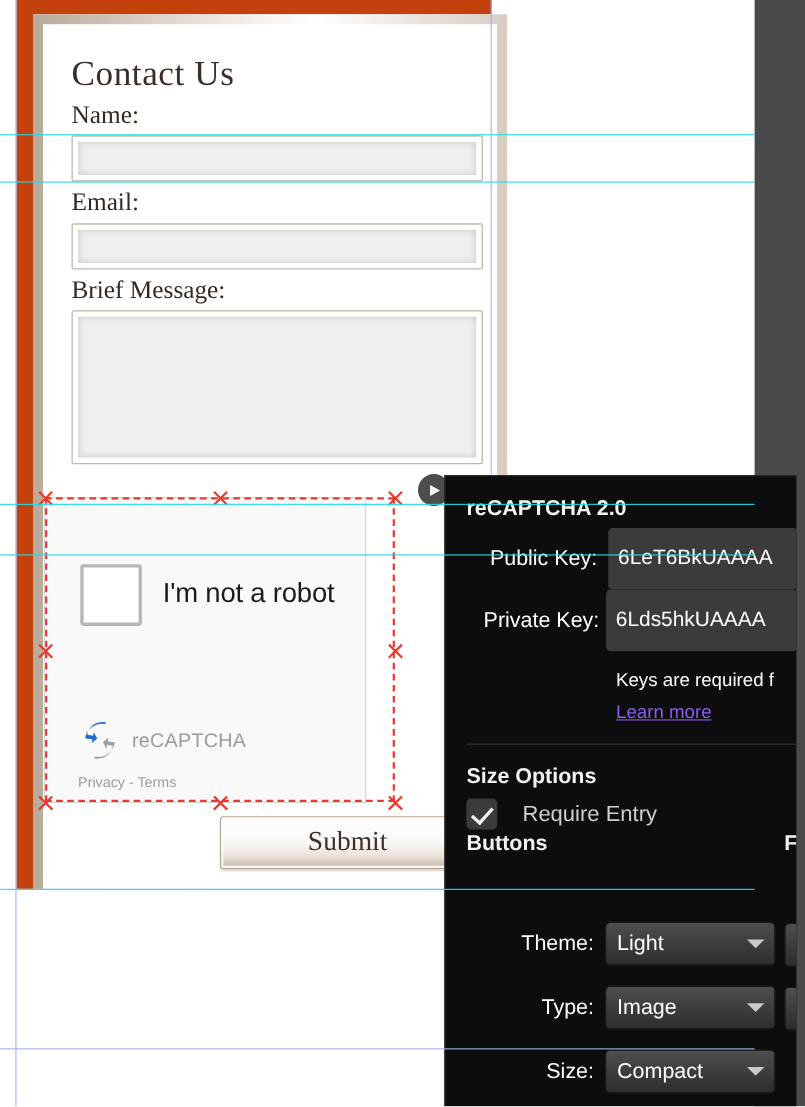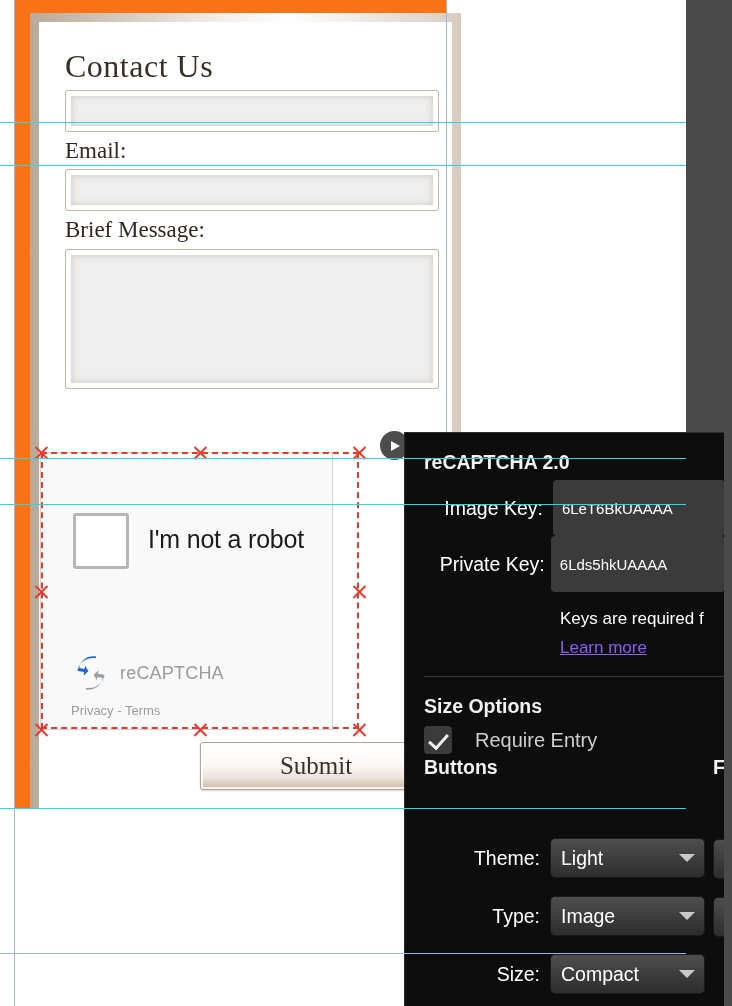--- a/index.html
+++ b/index.html
@@ -46,21 +46,21 @@
     background: #9bb4f0;
     z-index: 40;
   }
 
   
   .page-canvas {
     position: absolute;
     left: 15px; top: 0;
     width: 432px;
     height: 808px;
-    background: #f97316;
+    background: #c2410c;
   }
 
   .form-card {
     position: absolute;
     left: 15px; top: 13px;
     width: 431px;
     height: 795px;
     background: #ffffff;
     border-left: 9px solid transparent;
     border-right: 9px solid transparent;
@@ -260,21 +260,21 @@
     white-space: nowrap;
   }
 
   .text-input {
     height: 56px;
     background: #3b3b3b;
     border: none;
     border-radius: 4px;
     color: #ffffff;
     font-family: "Liberation Sans", sans-serif;
-    font-size: 15px;
+    font-size: 19px;
     padding: 0 9px;
     outline: none;
     overflow: hidden;
     white-space: nowrap;
     display: flex;
     align-items: center;
   }
 
   .dropdown {
     height: 40px;
@@ -360,20 +360,21 @@
 <div id="stage">
 
   <div class="gutter-strip"></div>
 
   <div class="page-canvas">
     <div class="form-card">
       <div class="form-inner">
 
         <div class="form-title">Contact Us</div>
 
+        <div class="field-label">Name:</div>
         <div class="inset-field"></div>
 
         <div class="field-label">Email:</div>
         <div class="inset-field"></div>
 
         <div class="field-label">Brief Message:</div>
         <div class="inset-field tall"></div>
 
       </div>
     </div>
@@ -417,21 +418,21 @@
   <div class="guide-h" style="top:808px;"></div>
   <div class="guide-h periwinkle" style="top:953px;"></div>
   <div class="guide-v" style="left:14px;"></div>
   <div class="guide-v" style="left:446px; height:432px;"></div>
 
   <div class="props-panel">
 
     <div class="panel-heading" id="h-recaptcha">reCAPTCHA 2.0</div>
 
     <div class="prop-row" style="left:0; top:56px; width:320px;">
-      <span class="prop-label" style="width:145px;">Image Key:</span>
+      <span class="prop-label" style="width:145px;">Public Key:</span>
       <span class="text-input" style="margin-left:10px; width:180px;">6LeT6BkUAAAA</span>
     </div>
 
     <div class="prop-row" style="left:0; top:112px; width:320px;">
       <span class="prop-label" style="width:145px;">Private Key:</span>
       <span class="text-input" style="margin-left:6px; width:180px;">6Lds5hkUAAAA</span>
     </div>
 
     <div class="hint-text">Keys are required f</div>
     <div class="learn-link">Learn more</div>

